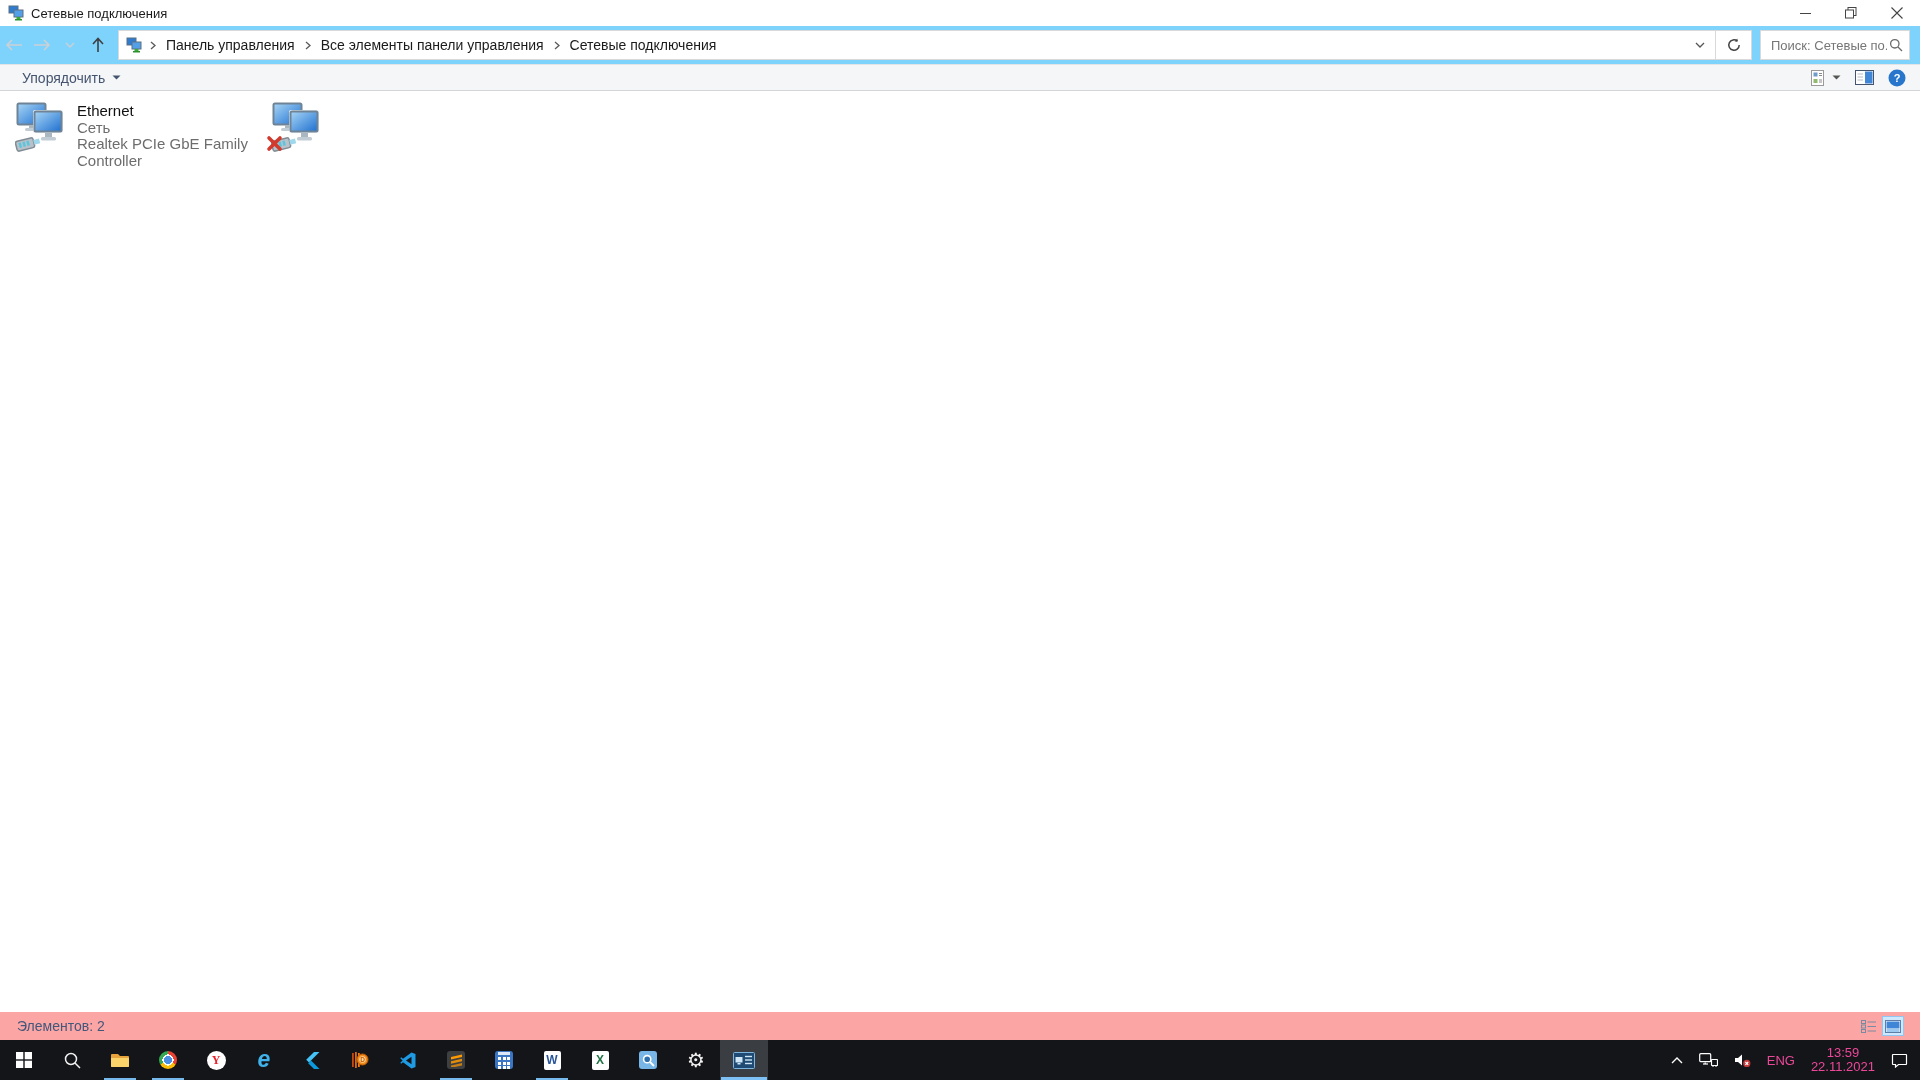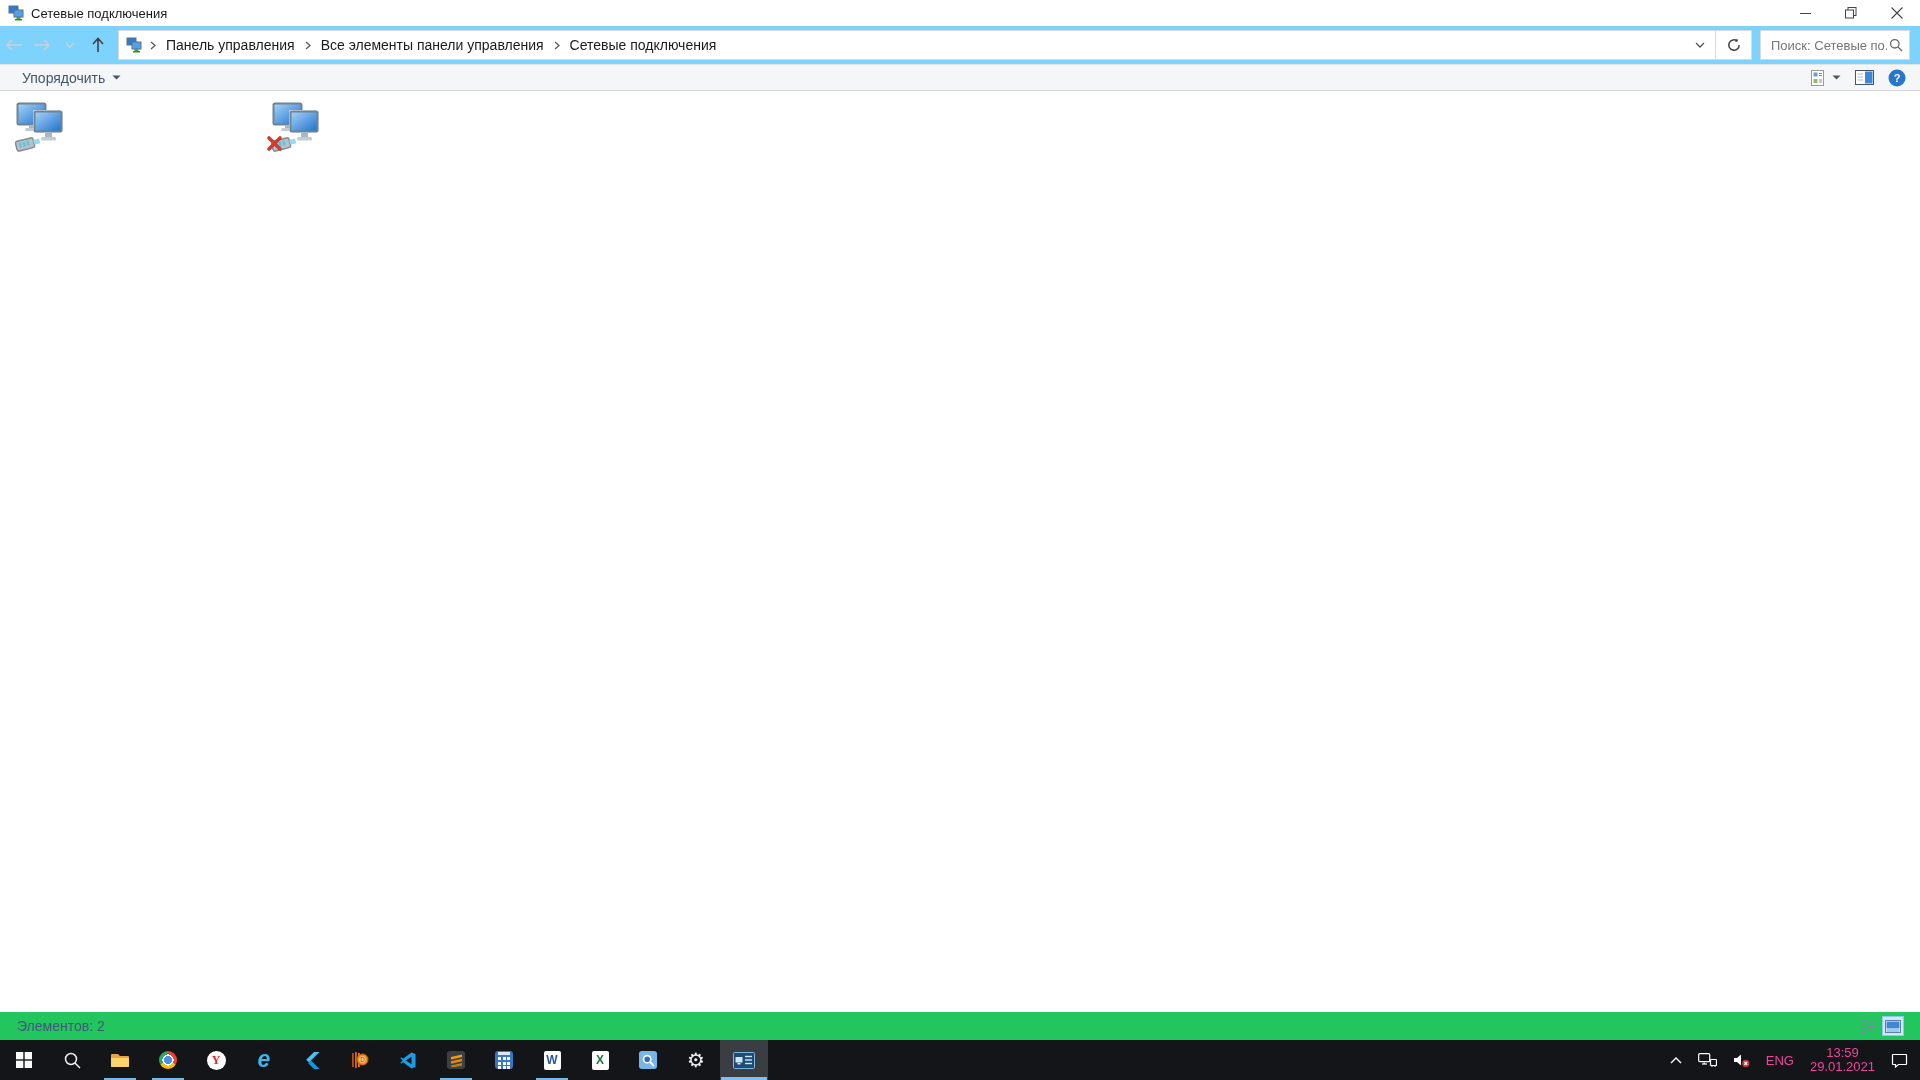--- a/index.html
+++ b/index.html
@@ -38,21 +38,21 @@
   .content{flex:1;position:relative;background:#fff;}
   .conn-item{position:absolute;top:8px;display:flex;width:252px;cursor:default;padding:3px;}
   .conn-item.c0{left:12px;}
   .conn-item.c1{left:268px;}
   .conn-icon{width:56px;height:52px;position:relative;flex:none;}
   .disc-x{position:absolute;left:-5px;bottom:-2px;}
   .conn-text{margin-left:6px;font-size:15px;line-height:16.5px;padding-top:1px;min-width:0;}
   .conn-name{color:#111;}
   .conn-sub{color:#6d6d6d;}
 
-  .statusbar{height:28px;display:flex;align-items:center;padding:0 16px 0 17px;font-size:14px;color:#43577b;background:#22c55e;flex:none;gap:33px;}
+  .statusbar{height:28px;display:flex;align-items:center;padding:0 16px 0 17px;font-size:14px;color:#43577b;background:#fca5a5;flex:none;gap:33px;}
   .status-views{margin-left:auto;display:flex;align-items:center;gap:2px;}
   .view-toggle{width:22px;height:20px;display:flex;align-items:center;justify-content:center;border:1px solid transparent;}
   .view-toggle.selected{background:#cde8ff;border-color:#92c6f0;}
 
   
   .taskbar{position:absolute;left:0;right:0;bottom:0;height:40px;background:#141519;display:flex;align-items:stretch;z-index:10;}
   .tb-btn{width:48px;height:40px;display:flex;align-items:center;justify-content:center;position:relative;flex:none;cursor:default;}
   .tb-btn.running::after{content:"";position:absolute;left:8px;right:8px;bottom:0;height:2px;background:#76b9ed;}
   .tb-btn.active{background:#3a3d42;}
   .tb-btn.active::after{content:"";position:absolute;left:1px;right:1px;bottom:0;height:3px;background:#7cc0f5;}
@@ -250,20 +250,25 @@
           <g transform="rotate(-14 12 42)">
             <rect x="1" y="37" width="18" height="10" rx="2" fill="#b9c2ca" stroke="#818c94" stroke-width="1.5"></rect>
             <rect x="4" y="39" width="2.4" height="5" fill="#59c6de"></rect>
             <rect x="8" y="39" width="2.4" height="5" fill="#59c6de"></rect>
             <rect x="12" y="39" width="2.4" height="5" fill="#59c6de"></rect>
             <rect x="19" y="39.5" width="6" height="5" fill="#9fd8ea"></rect>
           </g>
         </svg>
         
       </div>
+      <div class="conn-text">
+        <div class="conn-name">Ethernet</div>
+        <div class="conn-sub">Сеть</div>
+        <div class="conn-sub">Realtek PCIe GbE Family Controller</div>
+      </div>
     </div>
 
     <div class="conn-item c1">
       <div class="conn-icon">
         <svg width="54" height="50" viewBox="0 0 54 50">
           <defs>
             <linearGradient id="scrB" x1="0" y1="0" x2="1" y2="1">
               <stop offset="0" stop-color="#a8d6f6"></stop>
                 <stop offset="1" stop-color="#1e6fd0"></stop>
             </linearGradient>
@@ -463,21 +468,21 @@
         <circle cx="12.8" cy="10.4" r="3.6" fill="#c43b3b"></circle>
         <path d="M11.4 9 L14.2 11.8 M14.2 9 L11.4 11.8" stroke="#fff" stroke-width="1.1"></path>
       </svg>
     </div>
     <div class="tray-btn tray-lang">
       <span>ENG</span>
     </div>
     <div class="tray-btn tray-clock">
       <div>
         <div>13:59</div>
-        <div>29.01.2021</div>
+        <div>22.11.2021</div>
       </div>
     </div>
     <div class="tray-btn">
       <svg width="17" height="15" viewBox="0 0 17 15">
         <path d="M2 1.5 H15 Q15.5 1.5 15.5 2 V11 Q15.5 11.5 15 11.5 H7.5 L4.5 14 V11.5 H2 Q1.5 11.5 1.5 11 V2 Q1.5 1.5 2 1.5 Z" fill="none" stroke="#fff" stroke-width="1.2"></path>
       </svg>
     </div>
   </div>
 </div>
 

